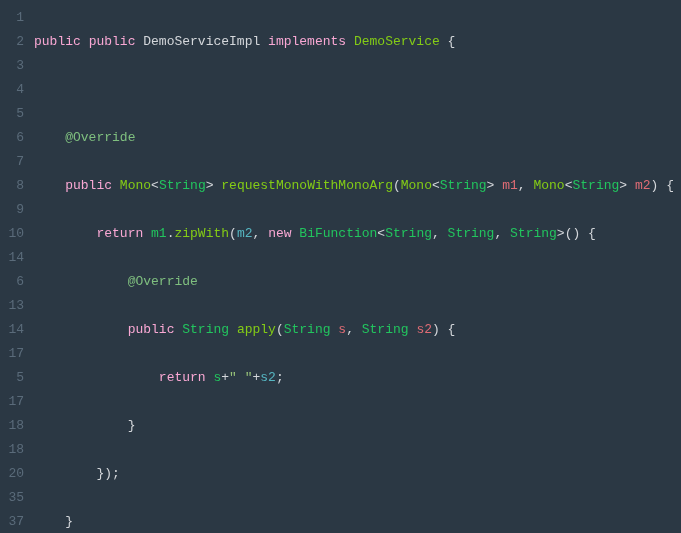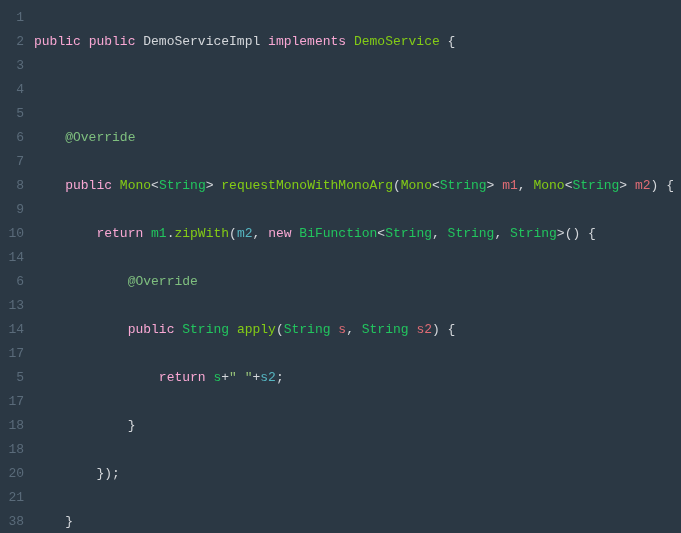--- a/index.html
+++ b/index.html
@@ -63,22 +63,22 @@
     <div>14</div>
     <div>6</div>
     <div>13</div>
     <div>14</div>
     <div>17</div>
     <div>5</div>
     <div>17</div>
     <div>18</div>
     <div>18</div>
     <div>20</div>
-    <div>21</div>
-    <div>38</div>
+    <div>35</div>
+    <div>37</div>
   </div>
   <div class="code">
 <div class="line"><span class="kw">public</span> <span class="kw">public</span> <span class="cls">DemoServiceImpl</span> <span class="kw">implements</span> <span class="meth">DemoService</span> <span class="punc">{</span></div>
 <div class="line"></div>
 <div class="line">    <span class="ann">@Override</span></div>
 <div class="line">    <span class="kw">public</span> <span class="meth">Mono</span><span class="punc">&lt;</span><span class="type">String</span><span class="punc">&gt;</span> <span class="meth">requestMonoWithMonoArg</span><span class="punc">(</span><span class="meth">Mono</span><span class="punc">&lt;</span><span class="type">String</span><span class="punc">&gt;</span> <span class="var">m1</span><span class="punc">,</span> <span class="meth">Mono</span><span class="punc">&lt;</span><span class="type">String</span><span class="punc">&gt;</span> <span class="var">m2</span><span class="punc">) {</span></div>
 <div class="line">        <span class="kw">return</span> <span class="type">m1</span><span class="punc">.</span><span class="meth">zipWith</span><span class="punc">(</span><span class="pteal">m2</span><span class="punc">,</span> <span class="kw">new</span> <span class="type">BiFunction</span><span class="punc">&lt;</span><span class="type">String</span><span class="punc">,</span> <span class="type">String</span><span class="punc">,</span> <span class="type">String</span><span class="punc">&gt;() {</span></div>
 <div class="line">            <span class="ann">@Override</span></div>
 <div class="line">            <span class="kw">public</span> <span class="type">String</span> <span class="meth">apply</span><span class="punc">(</span><span class="type">String</span> <span class="var">s</span><span class="punc">,</span> <span class="type">String</span> <span class="var">s2</span><span class="punc">) {</span></div>
 <div class="line">                <span class="kw">return</span> <span class="type">s</span><span class="punc">+</span><span class="str">" "</span><span class="punc">+</span><span class="pteal">s2</span><span class="punc">;</span></div>

